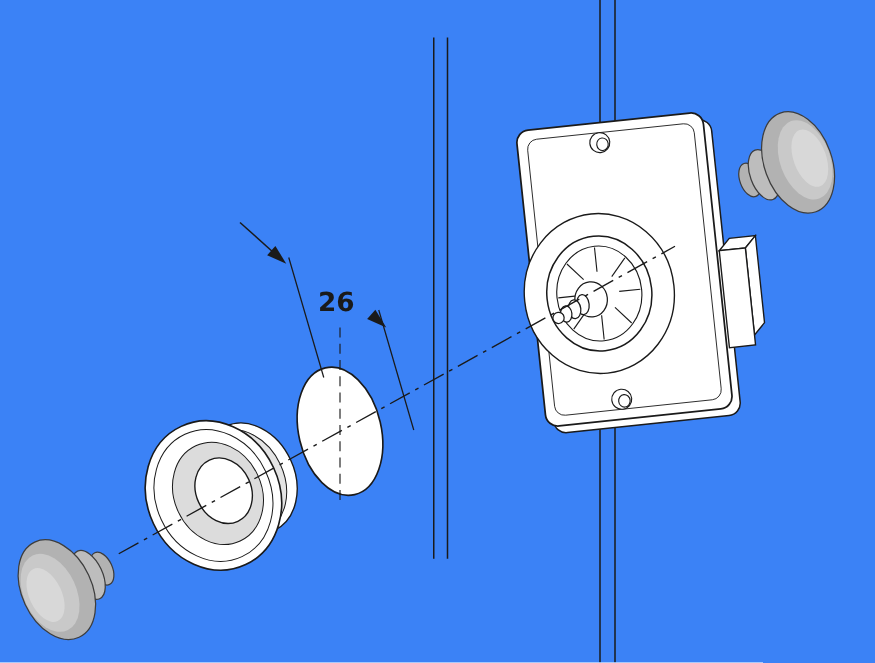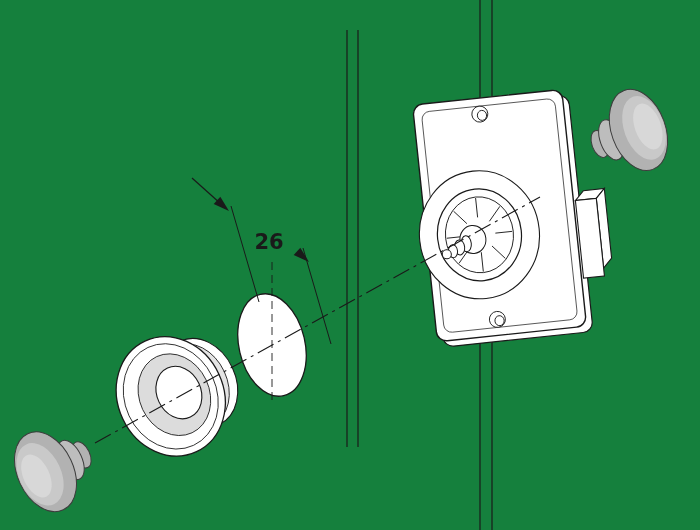--- a/index.html
+++ b/index.html
@@ -1,20 +1,20 @@
 <!DOCTYPE html>
 <html><head>
 <meta charset="utf-8">
 <style>
   html, body { margin: 0; padding: 0; background: #ffffff; }
   .stage {
     position: relative;
     width: 700px;
     height: 530px;
-    background: #15803d;
+    background: #3b82f6;
     overflow: hidden;
     font-family: "DejaVu Sans", sans-serif;
   }
   svg { display: block; }
   text.dim-label {
     font-family: "DejaVu Sans", "Liberation Sans", sans-serif;
     font-weight: bold;
     font-size: 21px;
     fill: #1a1a1a;
   }

